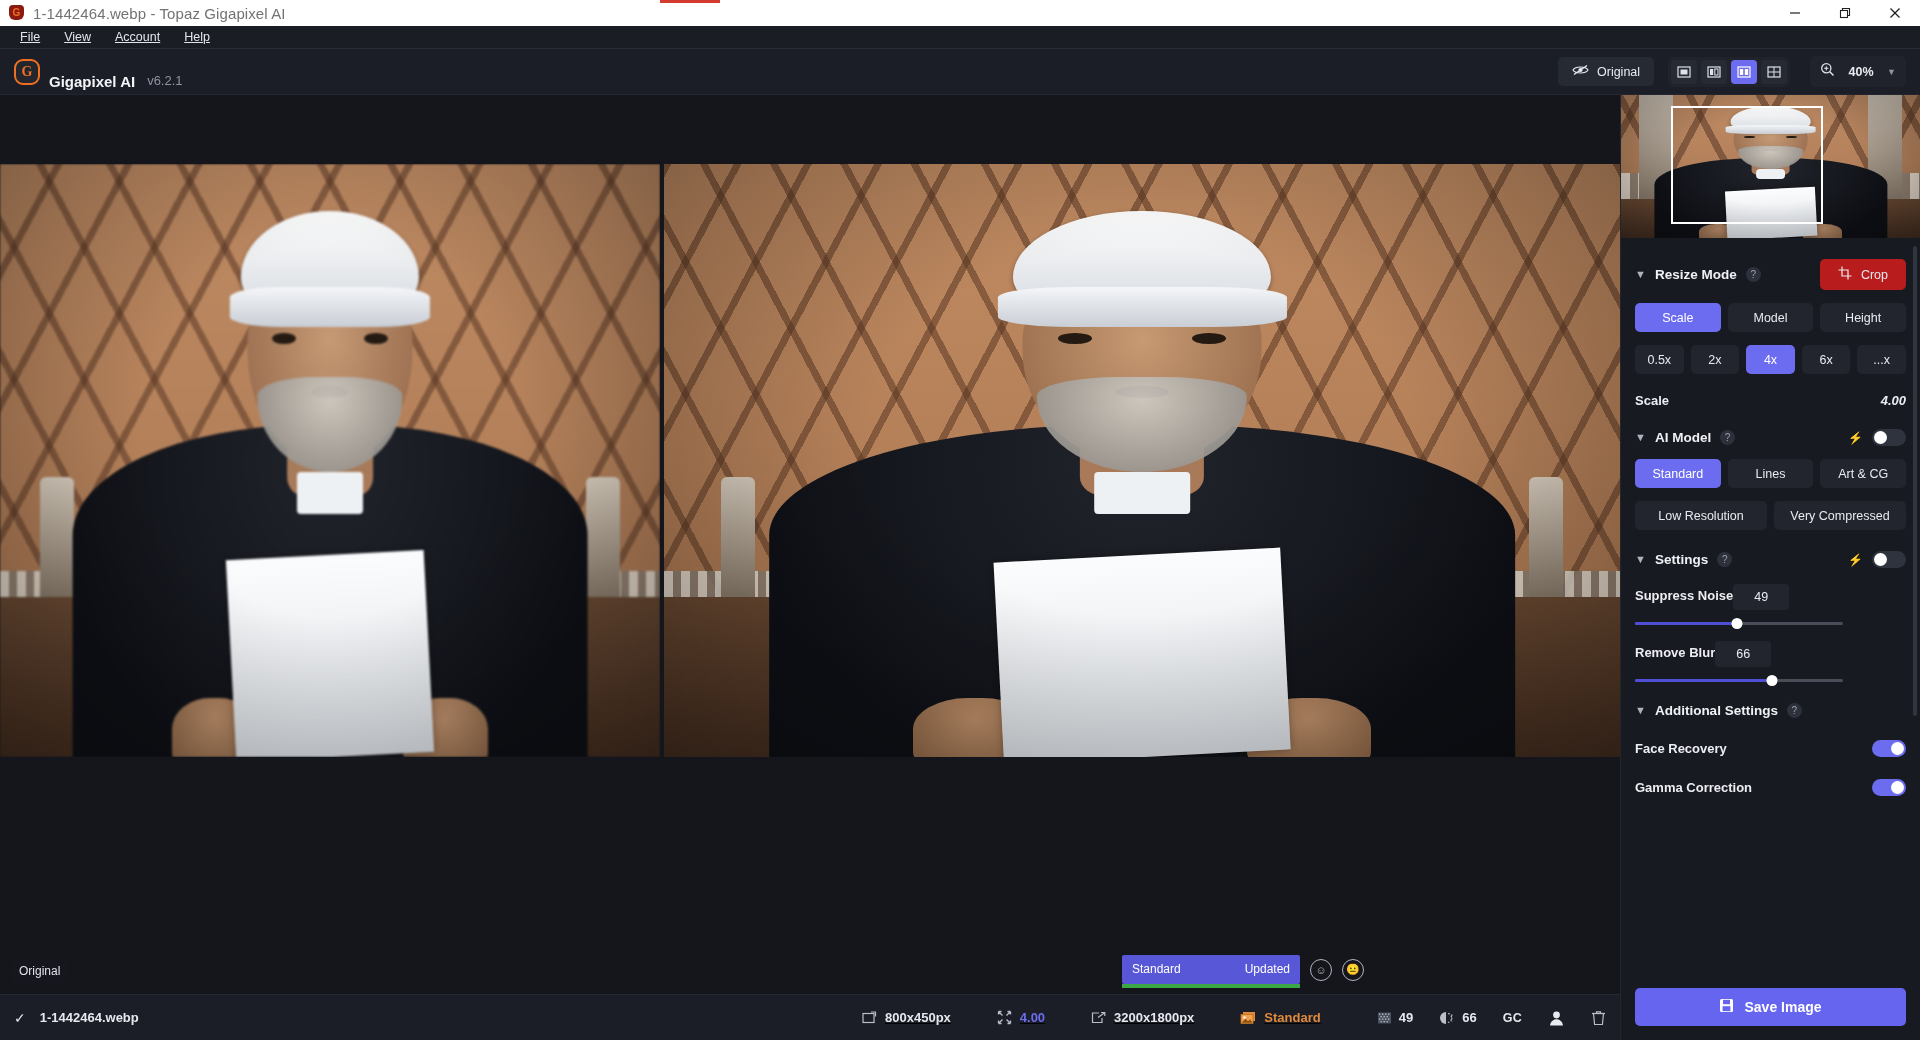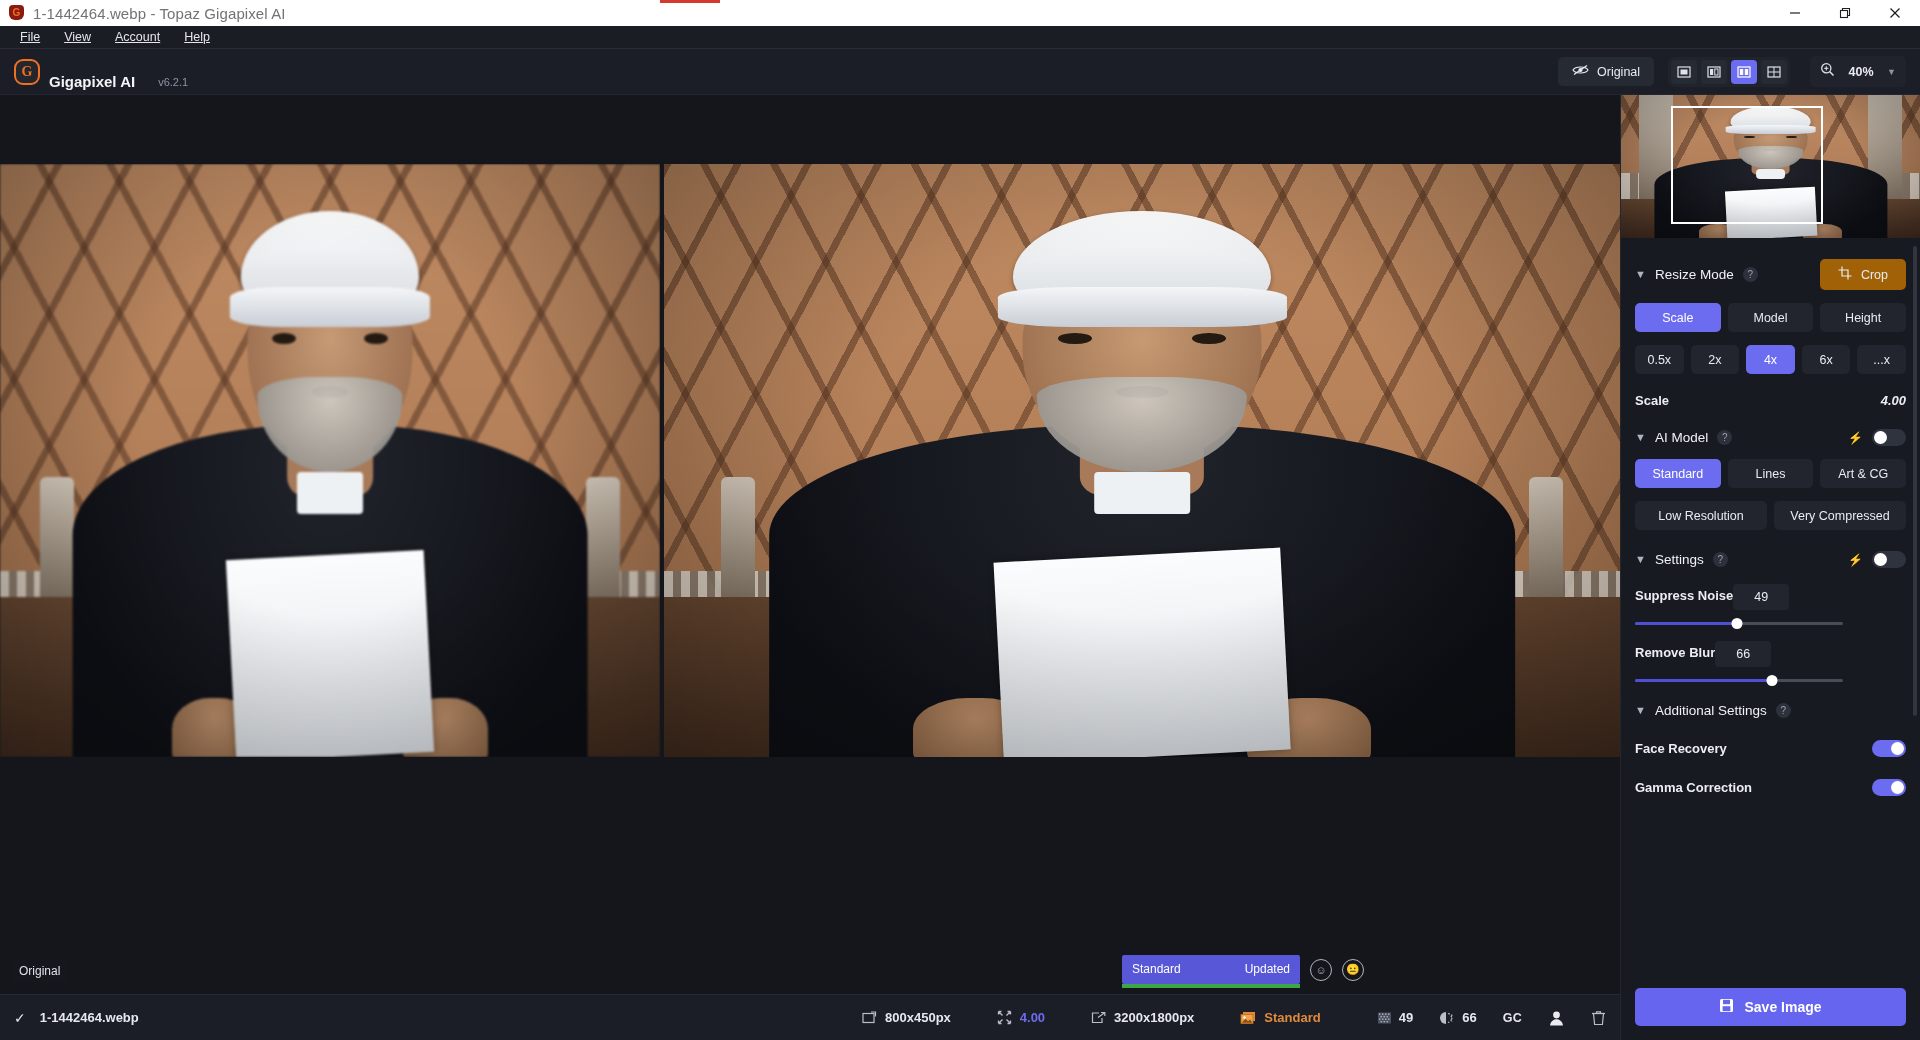--- a/index.html
+++ b/index.html
@@ -53,21 +53,21 @@
     padding: 0 14px; border-bottom: 1px solid #23262e;
   }
   .brand { display: flex; align-items: center; gap: 9px; }
   .brand-logo {
     width: 26px; height: 26px; border-radius: 9px;
     background: #24262d; border: 2px solid #f07022;
     display: flex; align-items: center; justify-content: center;
     color: #f07022; font-size: 14px; font-weight: bold; font-family: "Liberation Serif", serif;
   }
   .brand-name { font-size: 15px; font-weight: bold; color: #f3f4f7; margin-top: 19px; }
-  .brand-ver { font-size: 11px; color: #8e93a1; margin-left: 14px; align-self: flex-end; margin-bottom: 2px;}
+  .brand-ver { font-size: 13px; color: #8e93a1; margin-left: 3px; align-self: flex-end; margin-bottom: 2px;}
   .tb-spacer { flex: 1; }
 
   .orig-btn {
     display: flex; align-items: center; gap: 8px;
     background: #262a33; border-radius: 5px; padding: 7px 14px;
     font-size: 12.5px; color: #e9ebf0;
   }
   .viewmodes {
     display: flex; gap: 4px; margin-left: 14px; background: #20232b;
     padding: 3px; border-radius: 6px;
@@ -206,21 +206,21 @@
   }
 
   
   .filebar {
     height: 46px; background: #1b1e26; border-top: 1px solid #262932;
     display: flex; align-items: center; padding: 0 14px; gap: 0;
   }
   .fb-check { color: #e6e8ee; font-size: 14px; margin-right: 14px; }
   .fb-name { font-size: 13px; color: #e6e8ee; font-weight: bold; }
   .fb-spacer { flex: 1; }
-  .fb-item { display: flex; align-items: center; gap: 8px; margin-right: 46px; }
+  .fb-item { display: flex; align-items: center; gap: 8px; margin-right: 46px; text-decoration: underline; }
   .fb-item .t { font-size: 13px; color: #e6e8ee; font-weight: bold; }
   .fb-item .t.accent { color: #6c6cf0; }
   .fb-item .t.orange { color: #e08a3c; }
   .fb-icon { color: #b9bec9; display:flex; }
   .fb-right { display: flex; align-items: center; gap: 26px; margin-left: 10px; }
   .fb-mini { display: flex; align-items: center; gap: 7px; }
   .fb-mini .v { font-size: 13px; color: #e6e8ee; font-weight: bold; }
   .gc-txt { font-size: 12.5px; color: #e6e8ee; font-weight: bold; letter-spacing: .3px; }
 
   
@@ -236,28 +236,28 @@
   .sb-scroll { flex: 1; overflow: hidden; padding: 0 14px; position: relative; }
   .sb-scrollbar {
     position: absolute; right: 3px; top: 8px; width: 4px; height: 470px;
     background: #32353f; border-radius: 3px;
   }
 
   .section-head {
     display: flex; align-items: center; gap: 9px; margin-top: 21px;
   }
   .chev { color: #aeb3bf; font-size: 11px; line-height: 1; }
-  .sec-title { font-size: 13.5px; color: #f0f1f5; font-weight: normal; }
+  .sec-title { font-size: 13.5px; color: #f0f1f5; font-weight: bold; }
   .help {
     width: 15px; height: 15px; border-radius: 50%; background: #2d313b;
     color: #9aa0ac; font-size: 10px; display: flex; align-items: center; justify-content: center;
   }
   .sec-spacer { flex: 1; }
   .crop-btn {
-    background: #a16207; border-radius: 5px; padding: 7px 18px;
+    background: #b91c1c; border-radius: 5px; padding: 7px 18px;
     display: flex; align-items: center; gap: 9px; font-size: 12.5px; color: #e9ebf0;
   }
   .bolt { color: #cfd3dc; font-size: 12px; }
   .toggle {
     width: 34px; height: 17px; border-radius: 9px; background: #2f333e; position: relative;
   }
   .toggle .knob {
     position: absolute; width: 13px; height: 13px; border-radius: 50%;
     background: #fff; top: 2px; left: 2px;
   }

